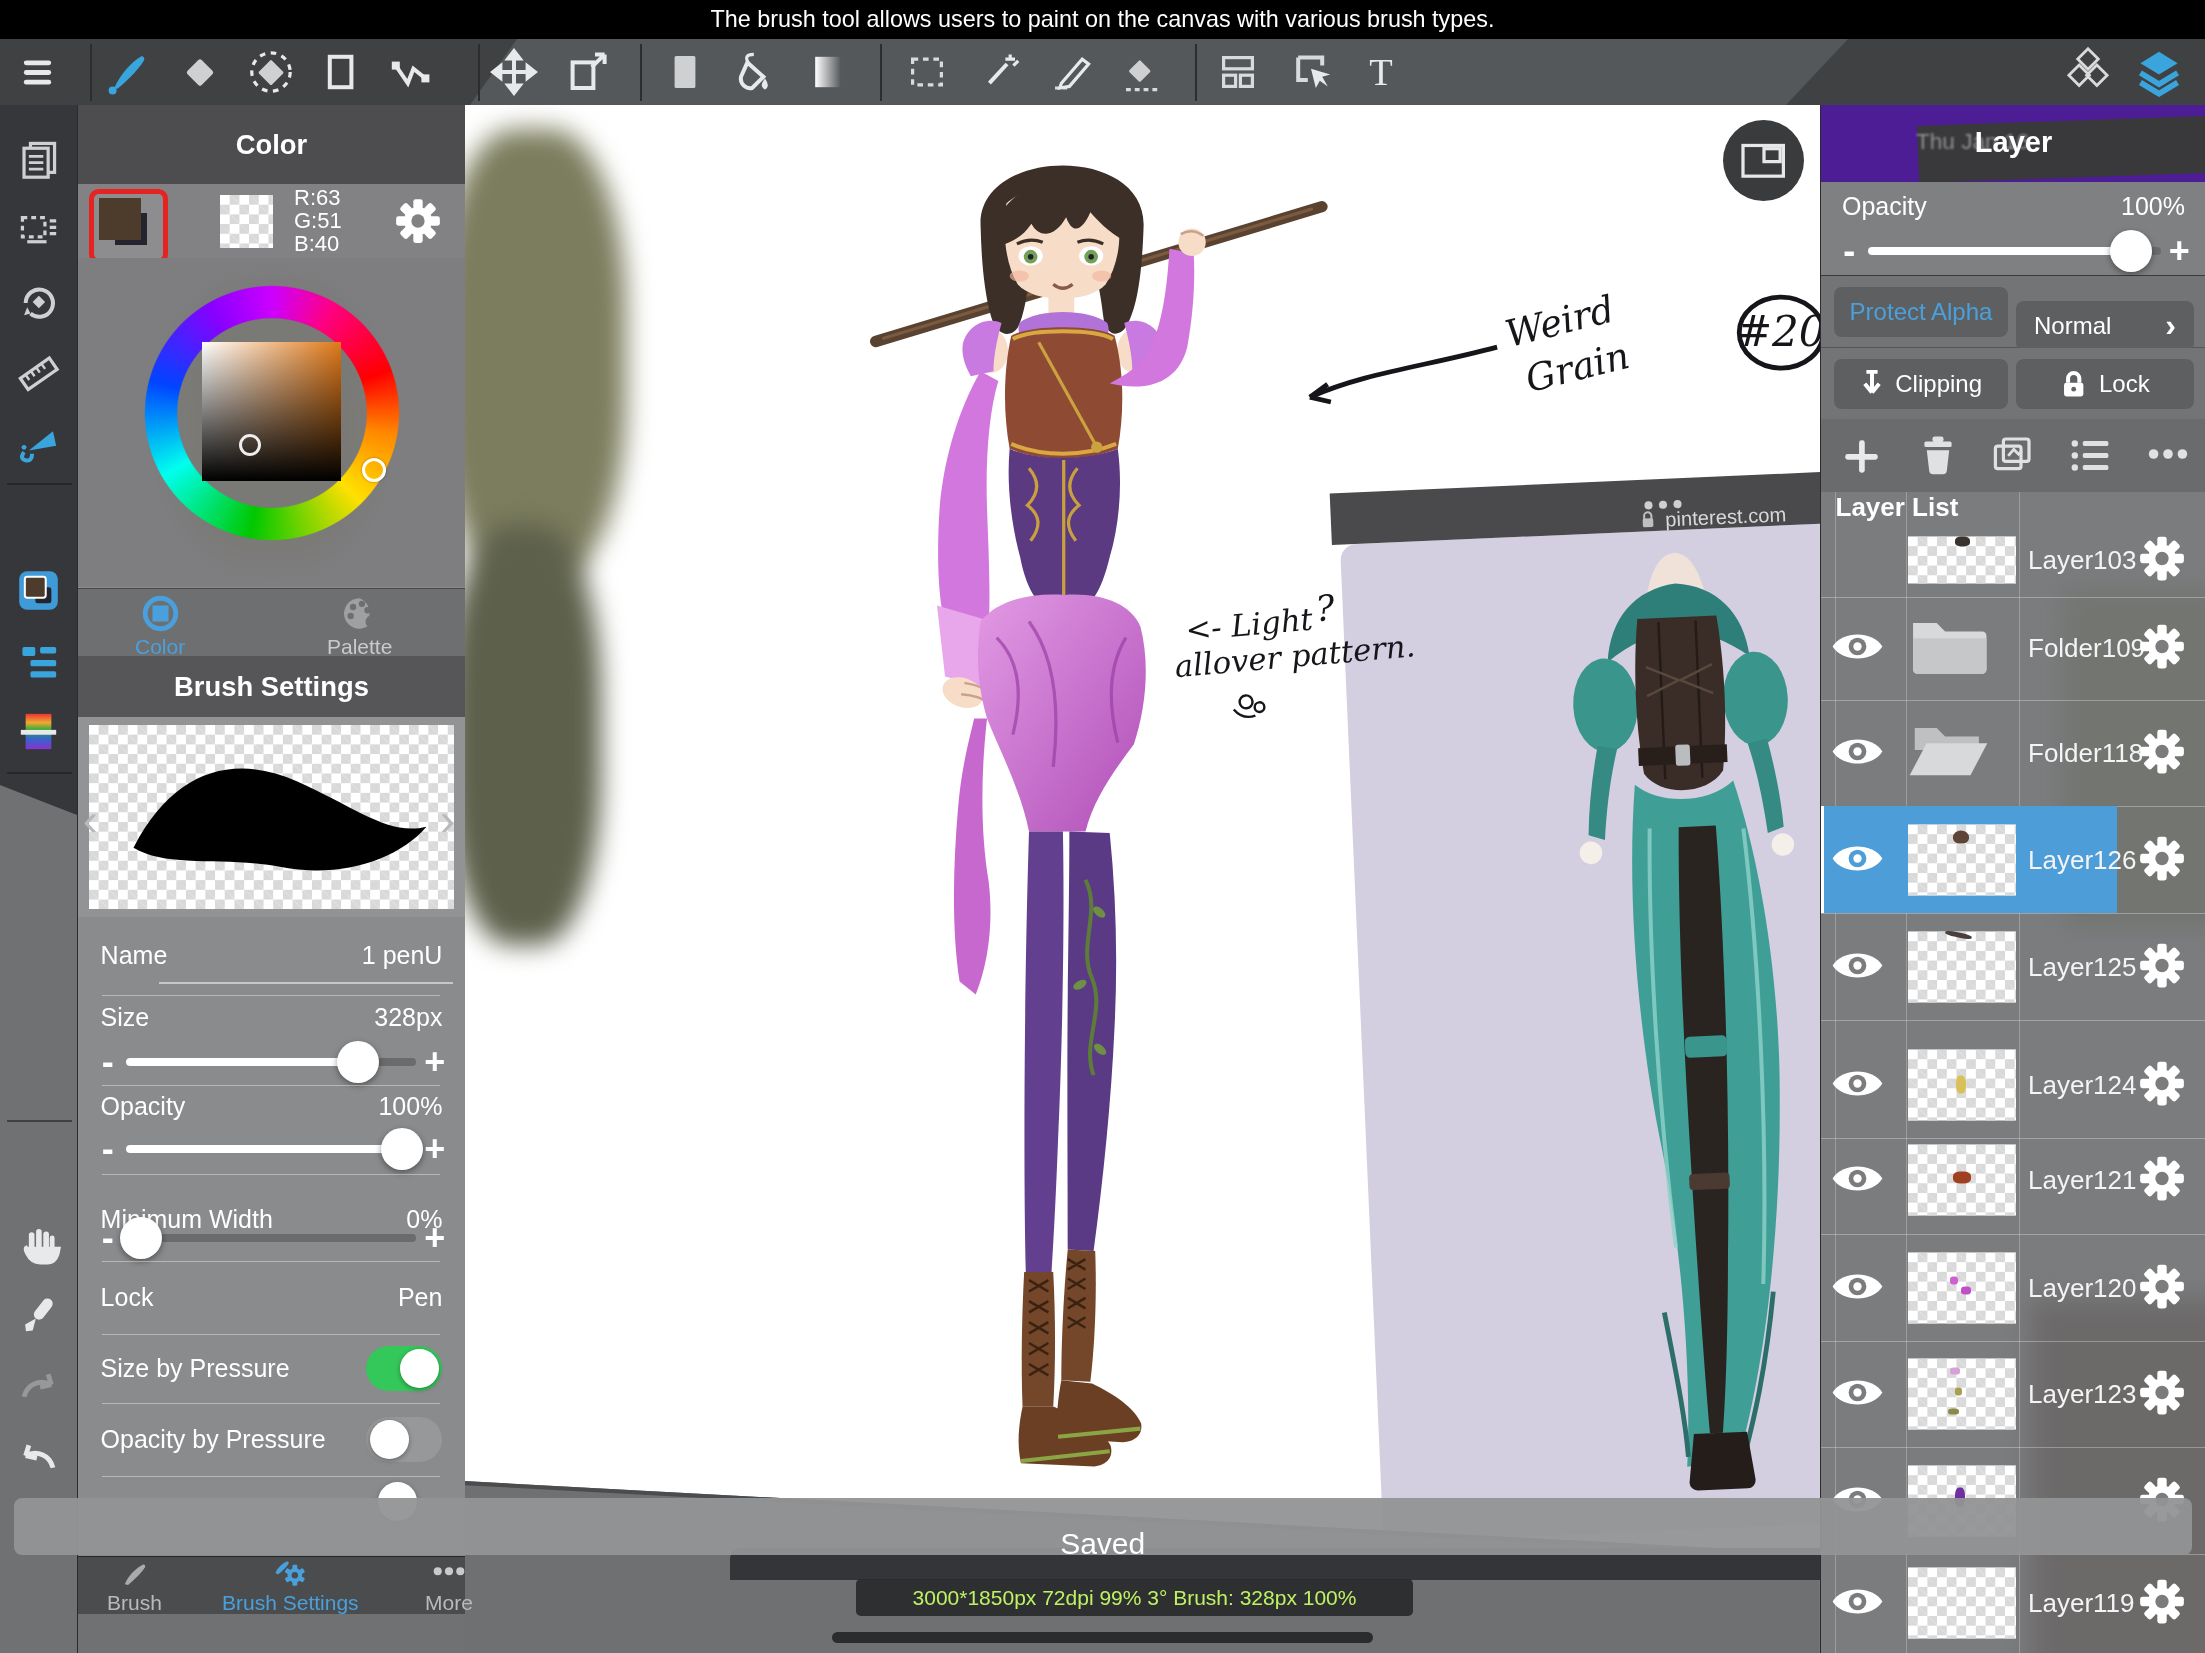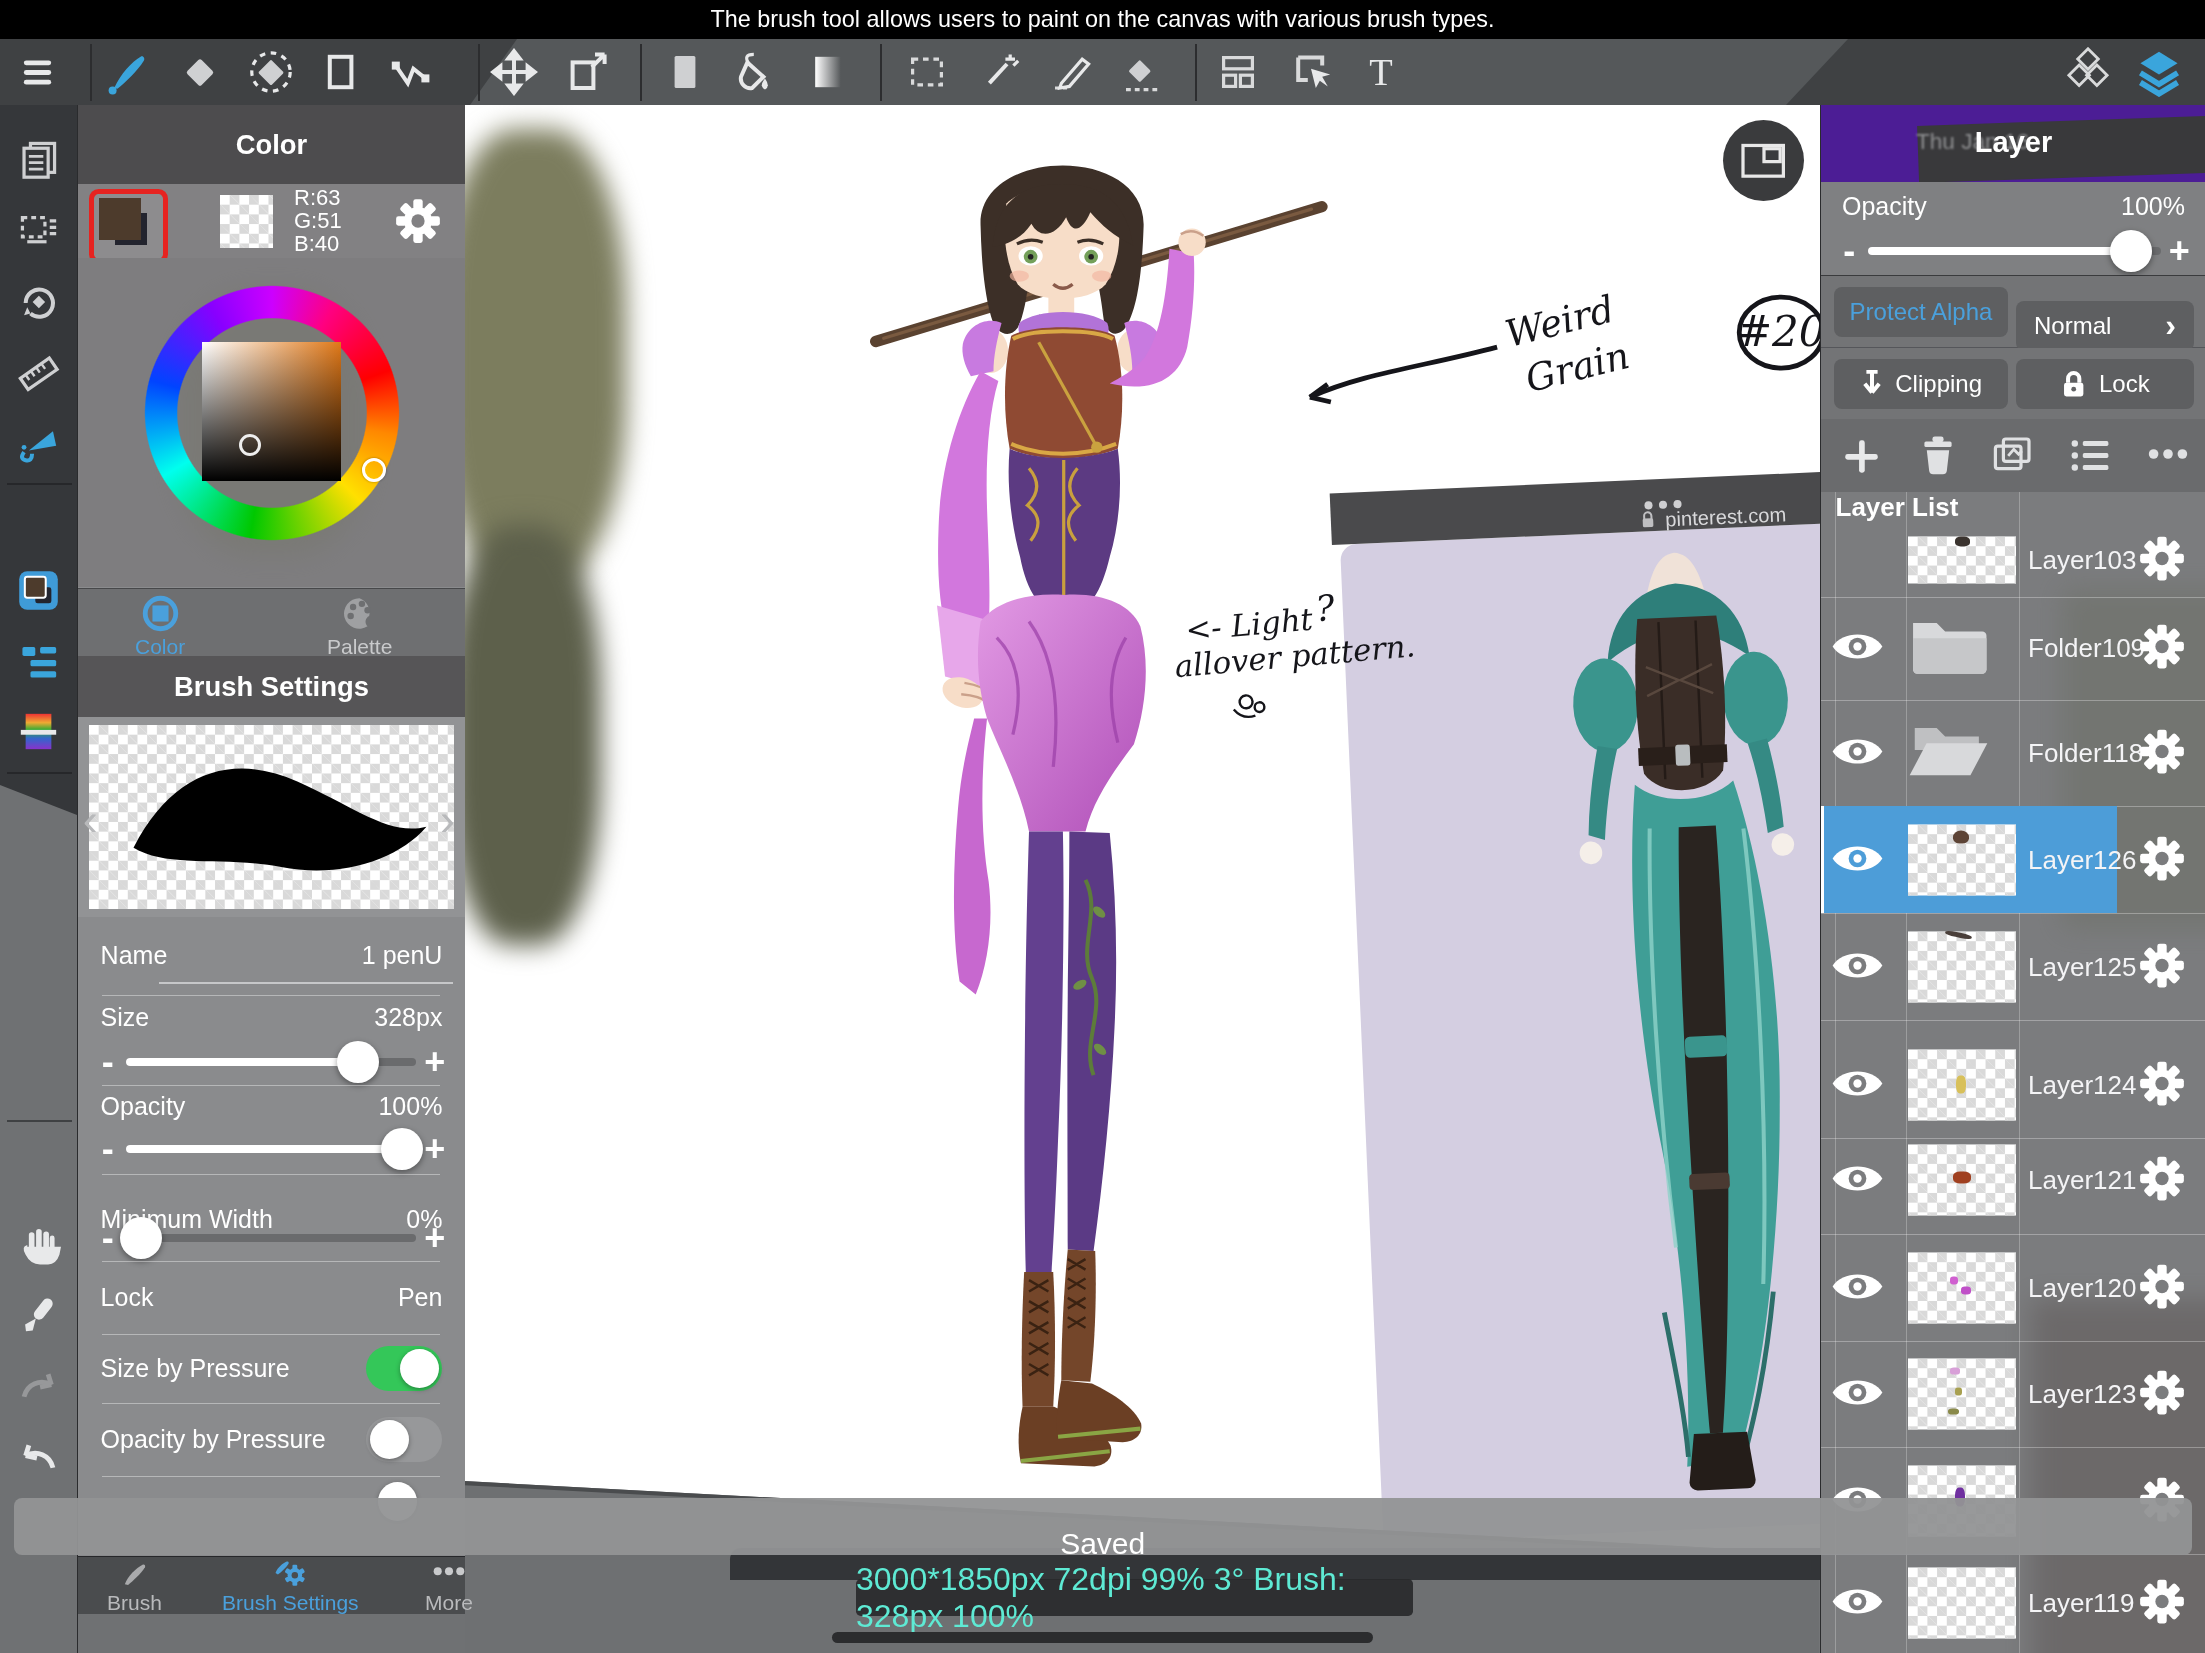--- a/index.html
+++ b/index.html
@@ -69,21 +69,21 @@
   .lrow .thumb{position:absolute;left:87px;width:108px;height:71px;top:50%;transform:translateY(-50%);}
   .lrow .lname{position:absolute;left:207px;top:50%;transform:translateY(-50%);color:#f4f4f6;font-size:26px;}
   .lrow .gearc{position:absolute;left:316px;top:50%;transform:translateY(-50%);}
   .lrow .selbg{position:absolute;left:0;top:0;bottom:0;width:296px;background:#4d9dd8;}
   .vline{position:absolute;top:0;bottom:0;width:0.8px;background:rgba(255,255,255,.25);}
   .mark{position:absolute;border-radius:40%;}
   
   .toast{left:13.7px;top:1498px;width:2178px;height:57px;background:rgba(146,147,149,.95);border-radius:8px;display:flex;align-items:center;justify-content:center;z-index:60;}
   .toast span{color:#fff;font-size:30px;margin-top:34px;}
   .pill{left:856px;top:1579px;width:557px;height:37px;background:rgba(40,41,43,.92);border-radius:4.8px;display:flex;align-items:center;justify-content:center;z-index:55;}
-  .pill span{color:#5eead4;font-size:32px;}
+  .pill span{color:#bef264;font-size:21px;}
   .homebar{left:832px;top:1632px;width:541px;height:10.5px;border-radius:5.7px;background:#2b2c2e;z-index:70;}
   .hand{font-family:"DejaVu Serif",serif;font-style:italic;}
 </style>
 </head>
 <body>
 
 <svg width="0" height="0" style="position:absolute">
   <defs>
     <g id="g">
       <g fill="#fff">

